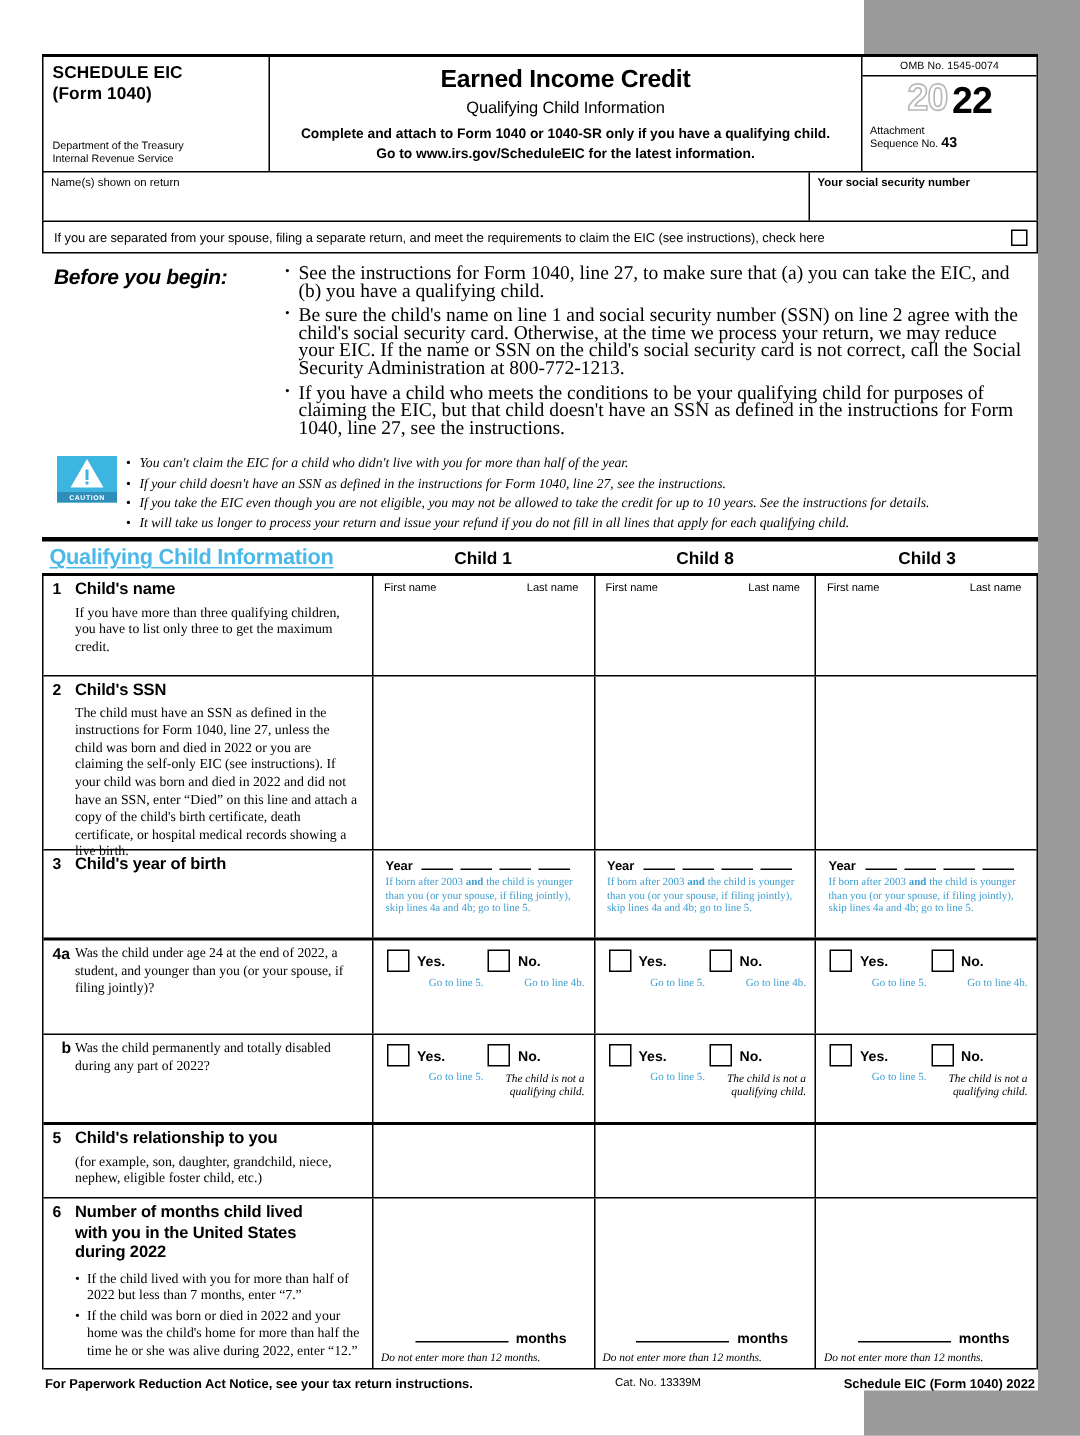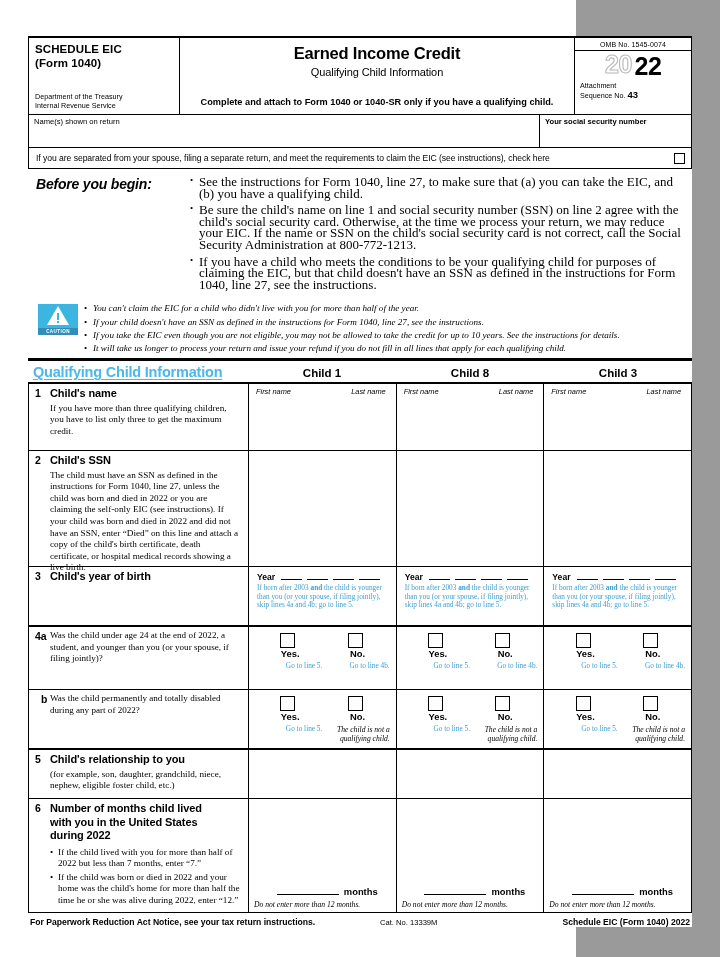--- a/index.html
+++ b/index.html
@@ -357,21 +357,20 @@
   .q-bullet:before {
     content: "•";
     position: absolute;
     left: 0; top: 0;
   }
   .namehdr {
     display: flex;
     justify-content: space-between;
     font-size: 7.4px;
     padding: 1px 6px 0 3px;
-    font-style: italic;
   }
   .blue-it {
     color: #3f9fd0;
     font-family: "Liberation Serif", serif;
     font-size: 7.3px;
     line-height: 8.6px;
   }
   .blk-it {
     font-family: "Liberation Serif", serif;
     font-style: italic;
@@ -392,21 +391,21 @@
   .dash { flex: 1; border-bottom: 1.6px solid #000; max-width: 21px;}
   .yn-wrap {
     display: flex;
     padding: 4px 2px 2px 2px;
   }
   .yn-half {
     flex: 1;
     padding-left: 3px;
     box-sizing: border-box;
   }
-  .yn-top { display: flex; align-items: center; flex-direction: column; }
+  .yn-top { display: flex; align-items: center; }
   .chk-box {
     width: 13px; height: 13px;
     border: 1px solid #000;
     margin-right: 5px;
   }
   .yn-lbl { font-size: 9.4px; font-weight: bold; }
   .yn-note { margin-top: 3px; text-align: right; }
   .months-line {
     display: flex;
     align-items: baseline;
@@ -420,24 +419,25 @@
   }
   .months-lbl { font-size: 9.4px; font-weight: bold; }
   .cell-bottom {
     position: absolute;
     left: 5px; right: 5px; bottom: 3px;
   }
 
   
   .footer {
     display: flex;
-    align-items: center;
+    align-items: flex-start;
     padding-top: 4px;
     font-size: 8.6px;
     font-weight: bold;
+    gap: 30px;
   }
   .f-left { width: 352px; padding-left: 2px; box-sizing: border-box;}
   .f-mid { flex: 1; font-weight: normal; font-size: 7.6px; }
   .f-right { text-align: right; padding-right: 2px; }
 </style>
 </head>
 <body>
 
 <div class="page">
  <div class="sheet">
@@ -449,20 +449,21 @@
       <div class="dept">
         <div>Department of the Treasury</div>
         <div>Internal Revenue Service</div>
       </div>
     </div>
     <div class="hdr-mid">
       <div class="main-title">Earned Income Credit</div>
       <div class="sub-title">Qualifying Child Information</div>
       <div class="attach-wrap">
         <div class="attach-line">Complete and attach to Form 1040 or 1040-SR only if you have a qualifying child.</div>
+        <div class="attach-line">Go to www.irs.gov/ScheduleEIC for the latest information.</div>
       </div>
     </div>
     <div class="hdr-right">
       <div class="omb">OMB No. 1545-0074</div>
       <div class="omb-rule"></div>
       <div class="year">
         <svg class="year-hollow-svg" width="30" height="25" viewBox="0 0 30 25">
           <text id="yearLightSvg" x="0" y="20" font-family="Liberation Sans, sans-serif" font-size="25" font-weight="bold" fill="#ffffff" stroke="#b9b9b9" stroke-width="1.1">20</text>
         </svg><span>22</span>
       </div>

